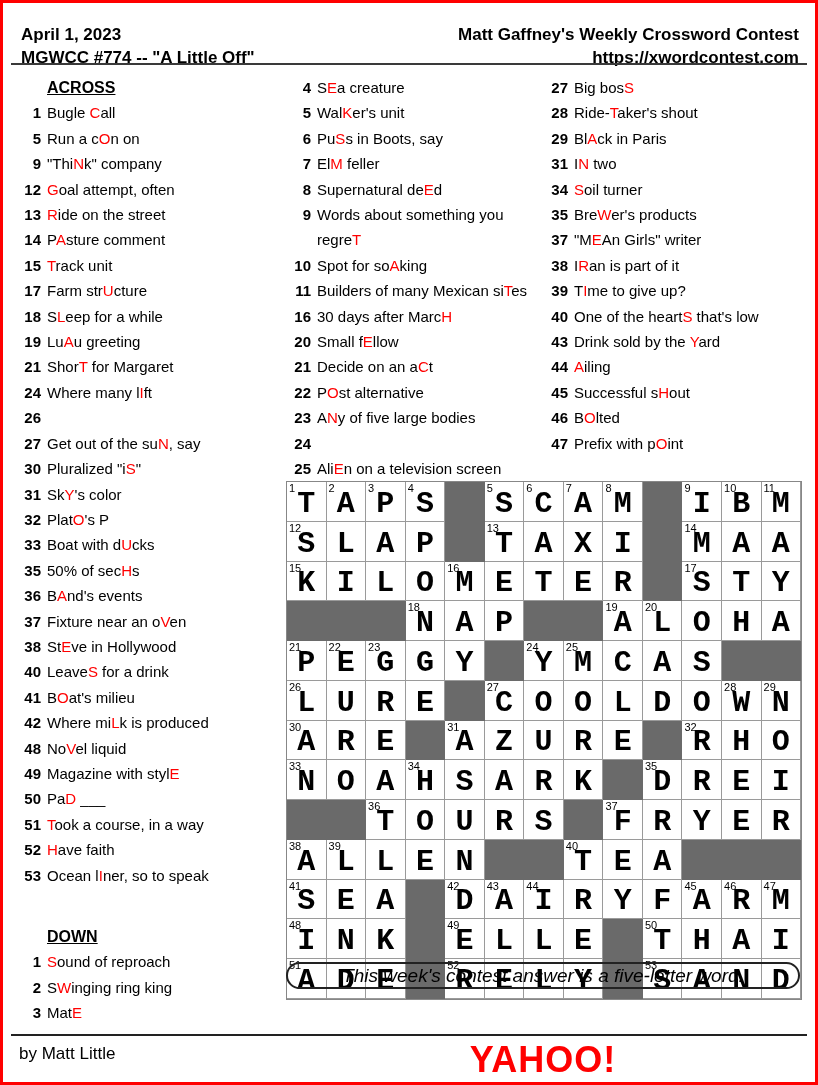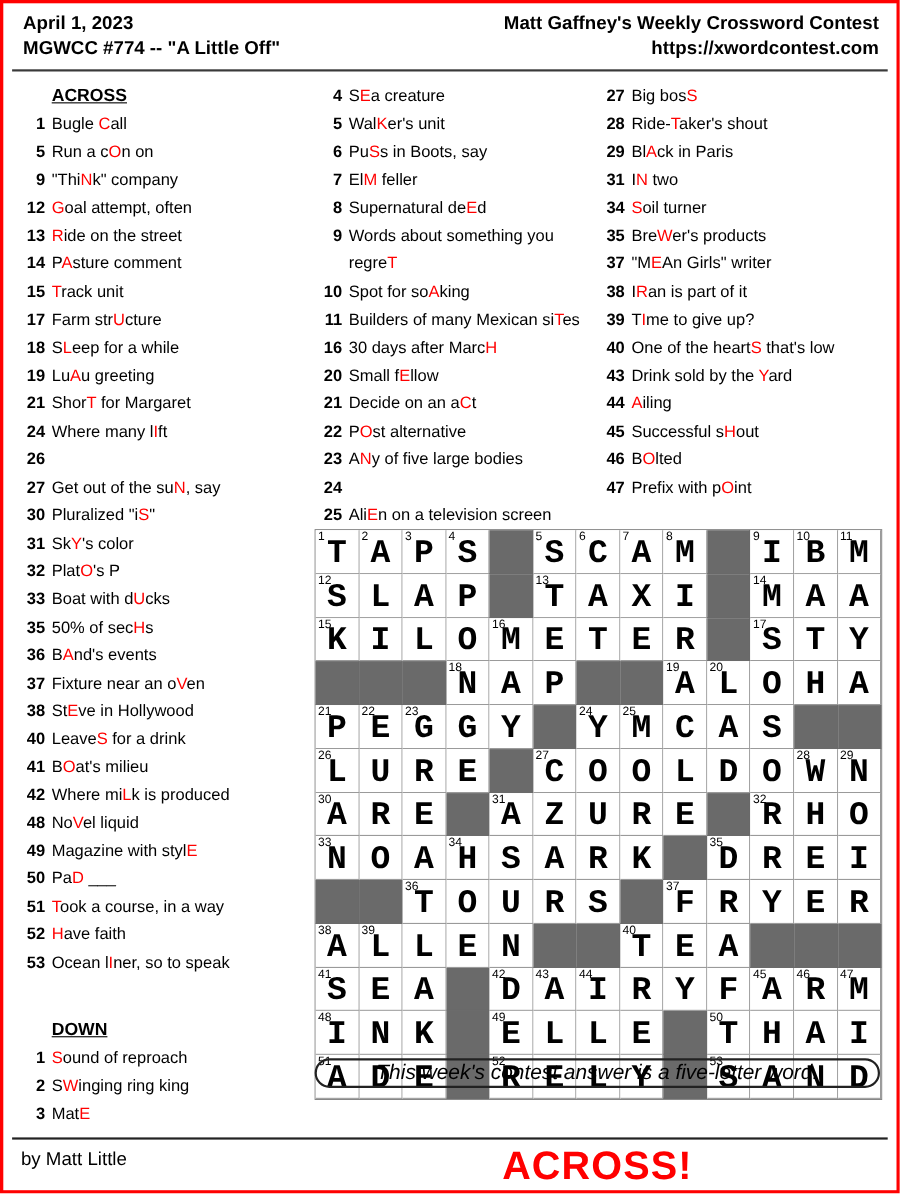--- a/index.html
+++ b/index.html
@@ -2,21 +2,21 @@
 <html><head>
 <meta charset="utf-8">
 <style>
   html,body{margin:0;padding:0;background:#fff;}
   .page{
     position:relative;width:818px;height:1085px;box-sizing:border-box;
     border:3px solid var(--accent,#ff0000);background:#fff;overflow:hidden;
     font-family:"Liberation Sans",sans-serif;color:#000;
   }
   
-  .hdr{position:absolute;left:18px;right:16px;top:6px;}
+  .hdr{position:absolute;left:18px;right:16px;top:20px;}
   .hdr-row{display:flex;justify-content:space-between;font-weight:bold;font-size:17px;line-height:23px;}
   .hdr-rule{position:absolute;left:8px;right:8px;top:60px;height:2px;background:#3a3a3a;}
   
   .col{position:absolute;top:72px;font-size:15px;}
   .col1{left:16px;width:258px;}
   .col2{left:286px;width:246px;}
   .col3{left:543px;width:262px;}
   .sect{font-weight:bold;font-size:16px;line-height:25.4px;padding-left:28px;text-decoration:underline;}
   .clue{display:flex;line-height:25.4px;}
   .cnum{flex:0 0 22px;text-align:right;font-weight:bold;}
@@ -842,15 +842,15 @@
         <span class="ltr">D</span>
       </div>
     </div>
 
   <div class="note">
     <span>This week's contest answer is a five-letter word.</span>
   </div>
 
   <div class="foot-rule"></div>
   <div class="byline">by Matt Little</div>
-  <div class="big-answer">ACROSS!</div>
+  <div class="big-answer">YAHOO!</div>
 
 </div>
 
 </body></html>

